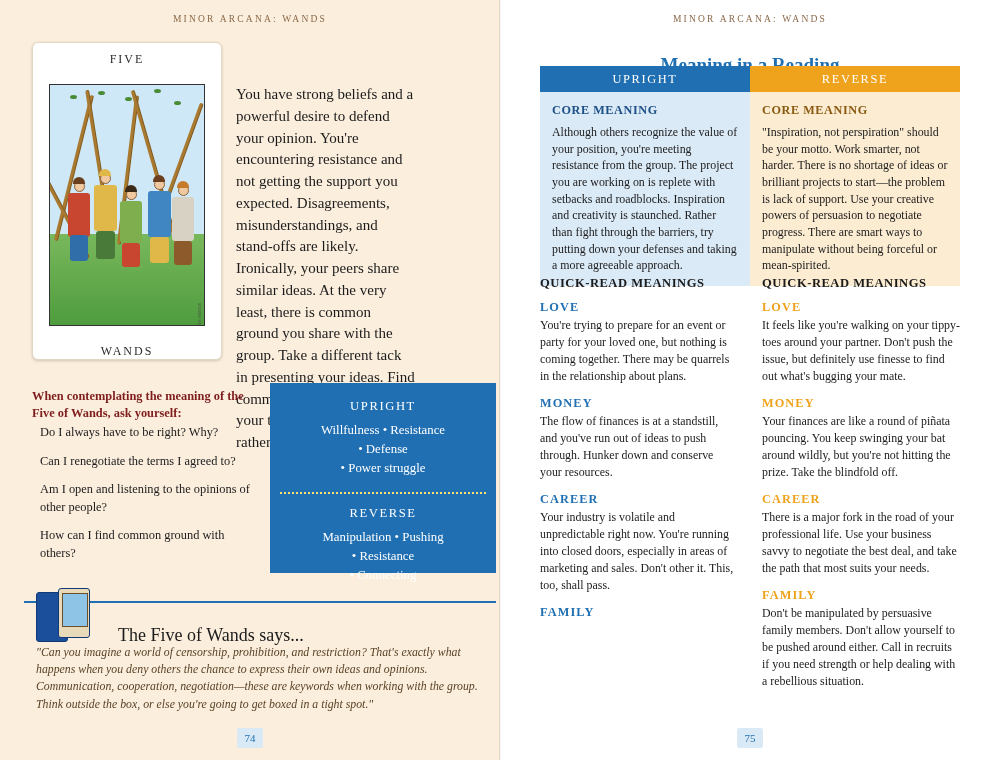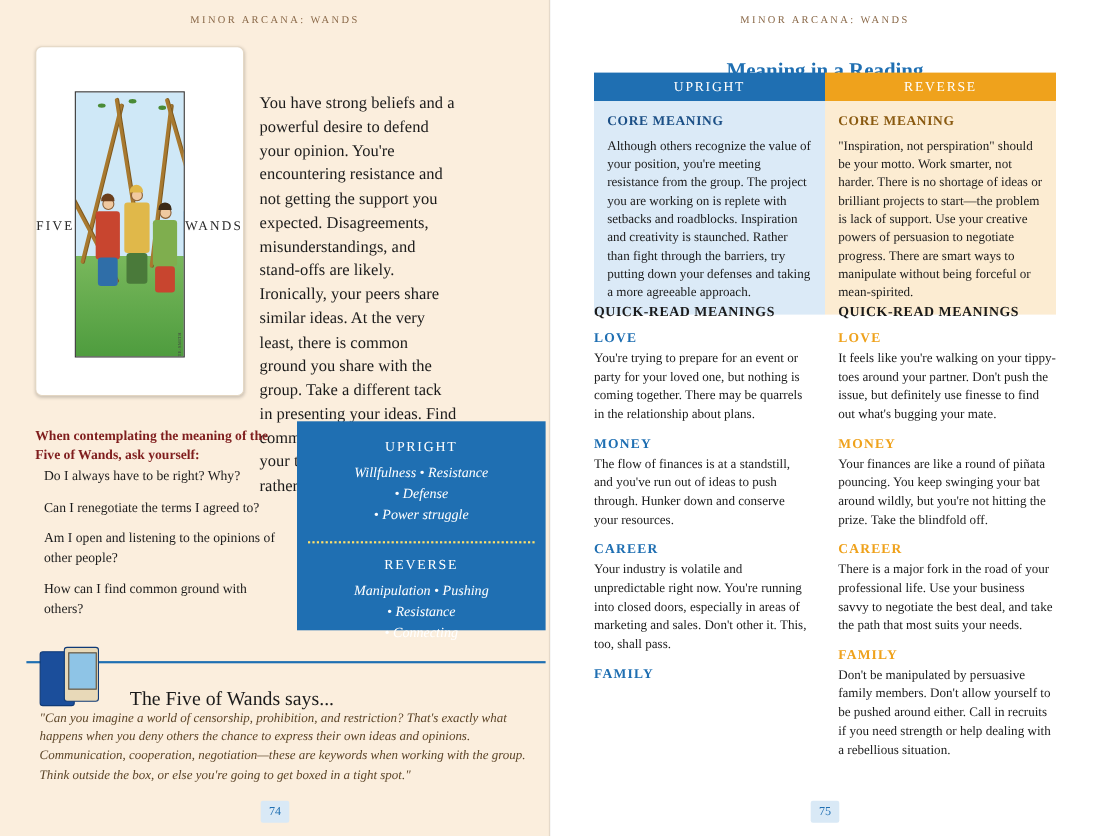--- a/index.html
+++ b/index.html
@@ -28,21 +28,21 @@
     padding-top:14px;
     font-family:"Liberation Serif", serif;
   }
   .running-head.right { color:#8b6a4a; }
 
   
   .card-frame {
     position:absolute; left:32px; top:42px; width:190px; height:318px;
     background:#ffffff; border:1px solid #e3d6c2; border-radius:6px;
     box-shadow:0 1px 3px rgba(0,0,0,.18);
-    display:flex; flex-direction:row; align-items:center;justify-content:space-between;
+    display:flex; flex-direction:column; align-items:center;justify-content:space-between;
   }
   .card-title {
     font-size:12px; letter-spacing:2px; color:#2b2b2b; margin-top:9px;
     font-variant:small-caps; font-family:"Liberation Serif", serif;
   }
   .card-art {
     width:156px; height:242px; margin-top:6px;
     border:1px solid #333; position:relative; overflow:hidden;
     background:linear-gradient(#cfe8f7 0%, #cfe8f7 62%, #79b85c 62%, #4e9c3e 100%);
   }
@@ -91,21 +91,21 @@
   
   .keybox {
     position:absolute; left:270px; top:383px; width:226px; height:190px;
     background:#1f6fb2; color:#ffffff; text-align:center;
     padding-top:16px;
   }
   .keybox .kb-title {
     font-size:12.6px; letter-spacing:1.6px; font-variant:small-caps;
     margin-bottom:7px;
   }
-  .keybox .kb-line { font-size:12.8px; line-height:1.5;font-style:italic; }
+  .keybox .kb-line { font-size:12.8px; line-height:1.5; }
   .kb-divider {
     width:206px; height:0; margin:13px auto 12px auto;
     border-top:2px dotted #ffe06a;
   }
 
   
   .says-card {
     position:absolute; left:36px; top:588px; width:70px; height:56px;
   }
   .mini-card {

